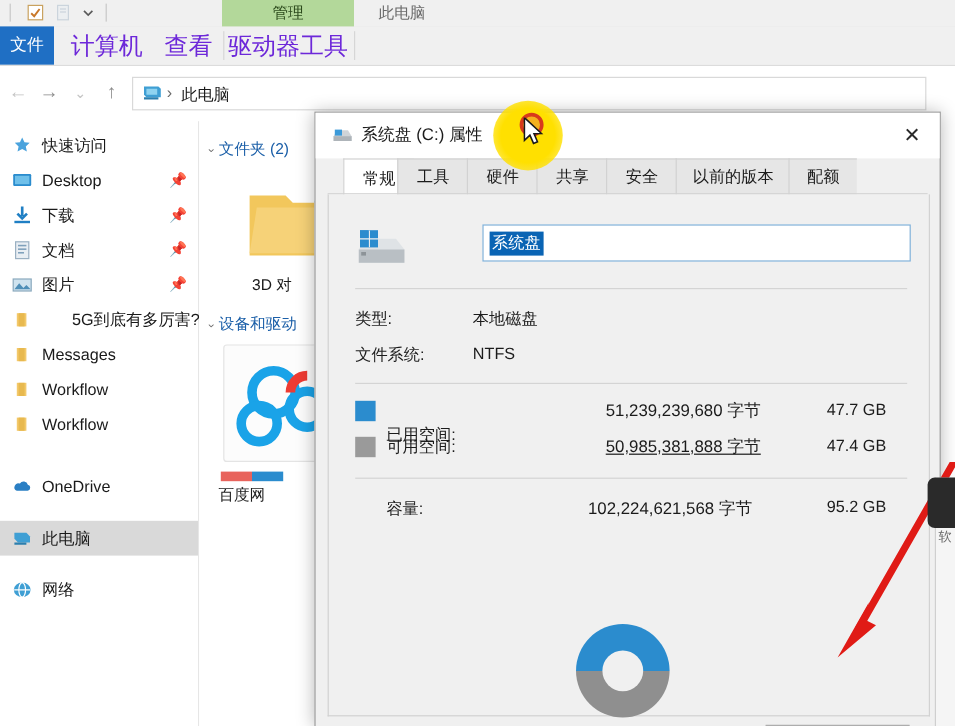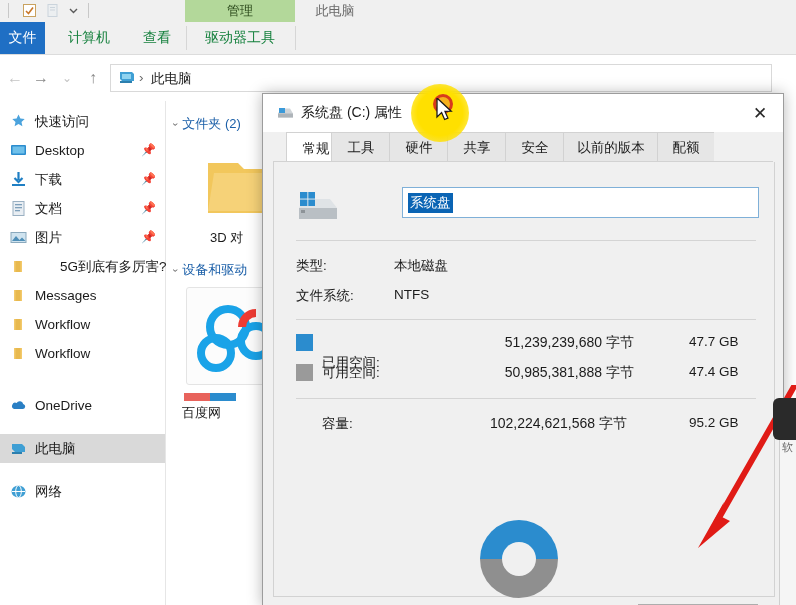--- a/index.html
+++ b/index.html
@@ -15,21 +15,21 @@
 
   
   .qat{position:absolute;left:0;top:0;width:796px;height:22px;background:#f0f0f0;border-bottom:1px solid #e2e2e2;}
   .qat-ico{position:absolute;top:3px;width:15px;height:15px;}
   .qat-sep{position:absolute;top:3px;width:1px;height:15px;background:#c8c8c8;}
 
   
   .ribbon{position:absolute;left:0;top:22px;width:796px;height:32px;background:#f0f0f0;}
   .rb-file{position:absolute;left:0;top:0;width:45px;height:32px;background:#1f6fc4;color:#fff;
            font-size:14px;display:flex;align-items:center;justify-content:center;}
-  .rb-tab{position:absolute;top:0;height:32px;font-size:14px;color:#15803d;
+  .rb-tab{position:absolute;top:0;height:32px;font-size:20px;color:#6d28d9;
           display:flex;align-items:center;justify-content:center;}
   .rb-ctxhdr{position:absolute;top:-22px;height:22px;background:#b3d89a;color:#2c4a1c;font-size:13px;
              display:flex;align-items:center;justify-content:center;}
   .rb-ctxlabel{position:absolute;top:-22px;height:22px;color:#6a6a6a;font-size:13px;
              display:flex;align-items:center;justify-content:center;}
   .rb-sep{position:absolute;top:4px;width:1px;height:24px;background:#d6d6d6;}
   .ribbon-line{position:absolute;left:0;top:54px;width:796px;height:1px;background:#dcdcdc;}
 
   
   .addrbar{position:absolute;left:0;top:55px;width:796px;height:46px;background:#ffffff;}
@@ -389,21 +389,21 @@
 
     <div class="hr" style="top:157px;"></div>
 
     <div class="swatch" style="top:172px;background:#2b8cce;"></div>
     <div class="sp-key" style="top:172px;margin-top:20px;">已用空间:</div>
     <div class="sp-bytes" style="left:190px;top:172px;">51,239,239,680 字节</div>
     <div class="sp-gb" style="top:172px;">47.7 GB</div>
 
     <div class="swatch" style="top:202px;background:#9a9a9a;"></div>
     <div class="sp-key" style="top:202px;">可用空间:</div>
-    <div class="sp-bytes" style="left:190px;top:202px;">50,985,381,888 字节</div>
+    <div class="sp-bytes" style="left:190px;top:202px;text-decoration:underline;">50,985,381,888 字节</div>
     <div class="sp-gb" style="top:202px;">47.4 GB</div>
 
     <div class="hr" style="top:236px;"></div>
 
     <div class="sp-key" style="top:253px;">容量:</div>
     <div class="sp-bytes" style="left:183px;top:253px;">102,224,621,568 字节</div>
     <div class="sp-gb" style="top:253px;">95.2 GB</div>
 
     <div class="donut"></div>
 

